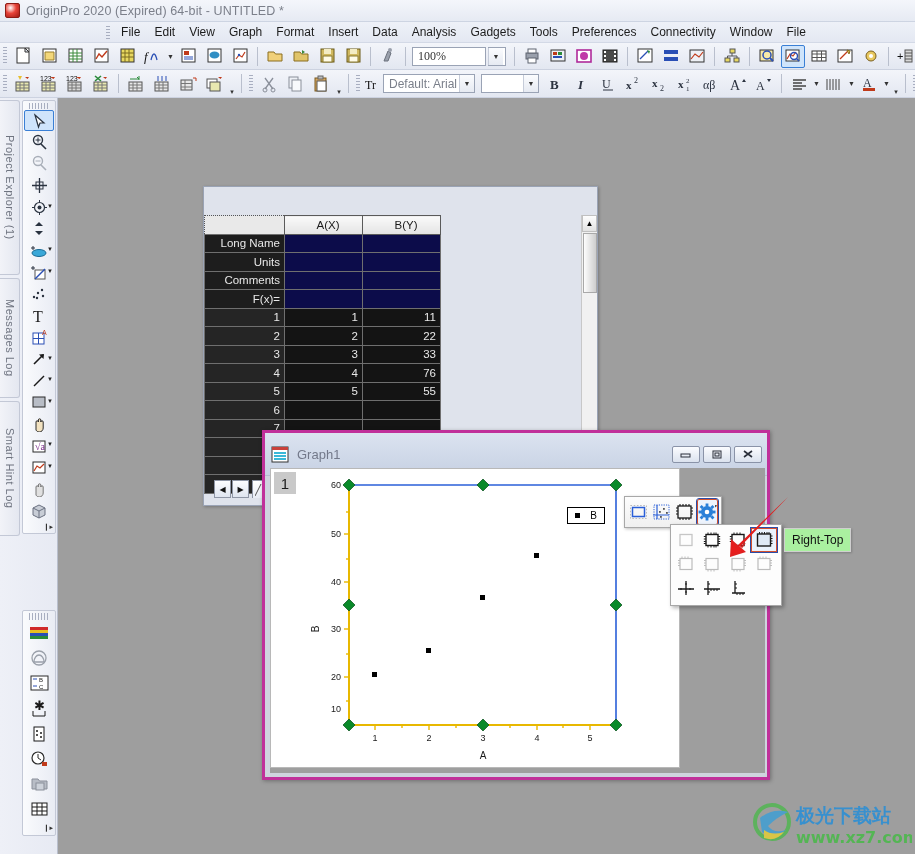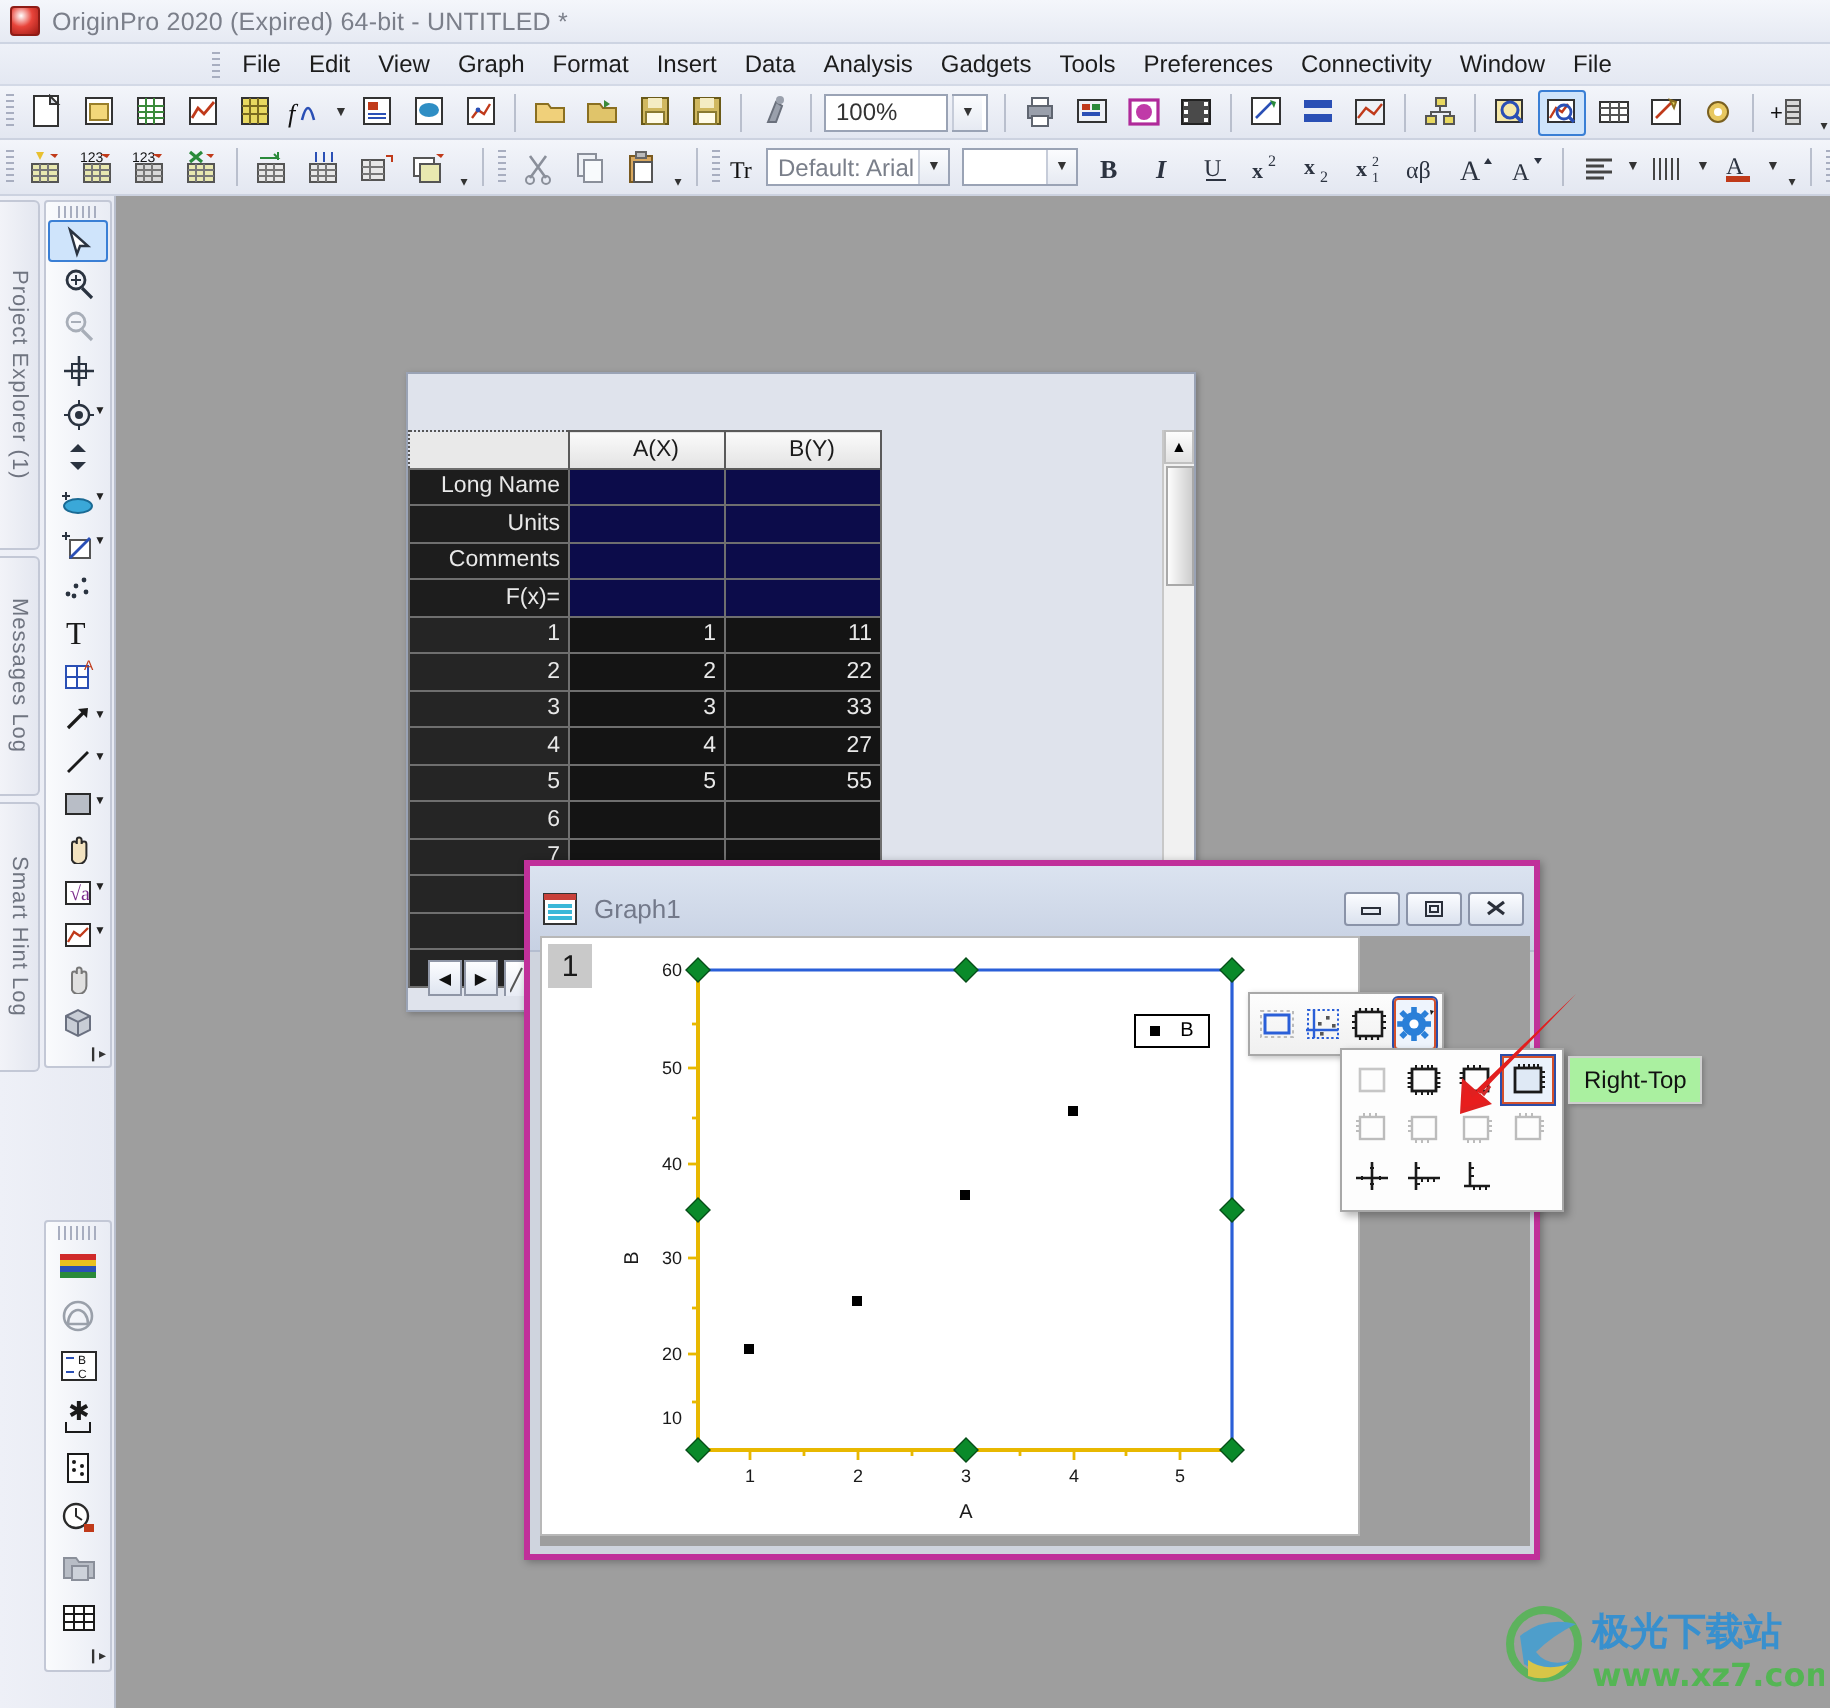--- a/index.html
+++ b/index.html
@@ -326,21 +326,21 @@
 
   <div class="tb-btn">
     <svg width="18" height="18">
         <path d="M5 14 L9 4 L12 6 L9 14Z" fill="#9aa0ac" stroke="#6a707c"></path>
         <circle cx="11" cy="3" r="2" fill="#9aa0ac"></circle>
       </svg>
   </div>
 
   <div class="tb-sep"></div>
 
-  <div class="combo" style="width:62px;margin:0 2px;">
+  <div class="combo" style="width:74px;margin:0 2px;font-family:Liberation Serif, serif;">
     <div class="val">100%</div>
   </div>
   <div class="combo" style="width:18px;margin-right:4px;border-left:none;">
     <div class="dd">▼</div>
   </div>
 
   <div class="tb-sep"></div>
 
   <div class="tb-btn">
     <svg width="18" height="18">
@@ -927,21 +927,21 @@
         <td class="numcell">22</td>
       </tr>
       <tr>
         <td class="rowhdr">3</td>
         <td class="numcell">3</td>
         <td class="numcell">33</td>
       </tr>
       <tr>
         <td class="rowhdr">4</td>
         <td class="numcell">4</td>
-        <td class="numcell">27</td>
+        <td class="numcell">76</td>
       </tr>
       <tr>
         <td class="rowhdr">5</td>
         <td class="numcell">5</td>
         <td class="numcell">55</td>
       </tr>
       <tr>
         <td class="rowhdr">6</td>
         <td class="numcell"></td>
         <td class="numcell"></td>

